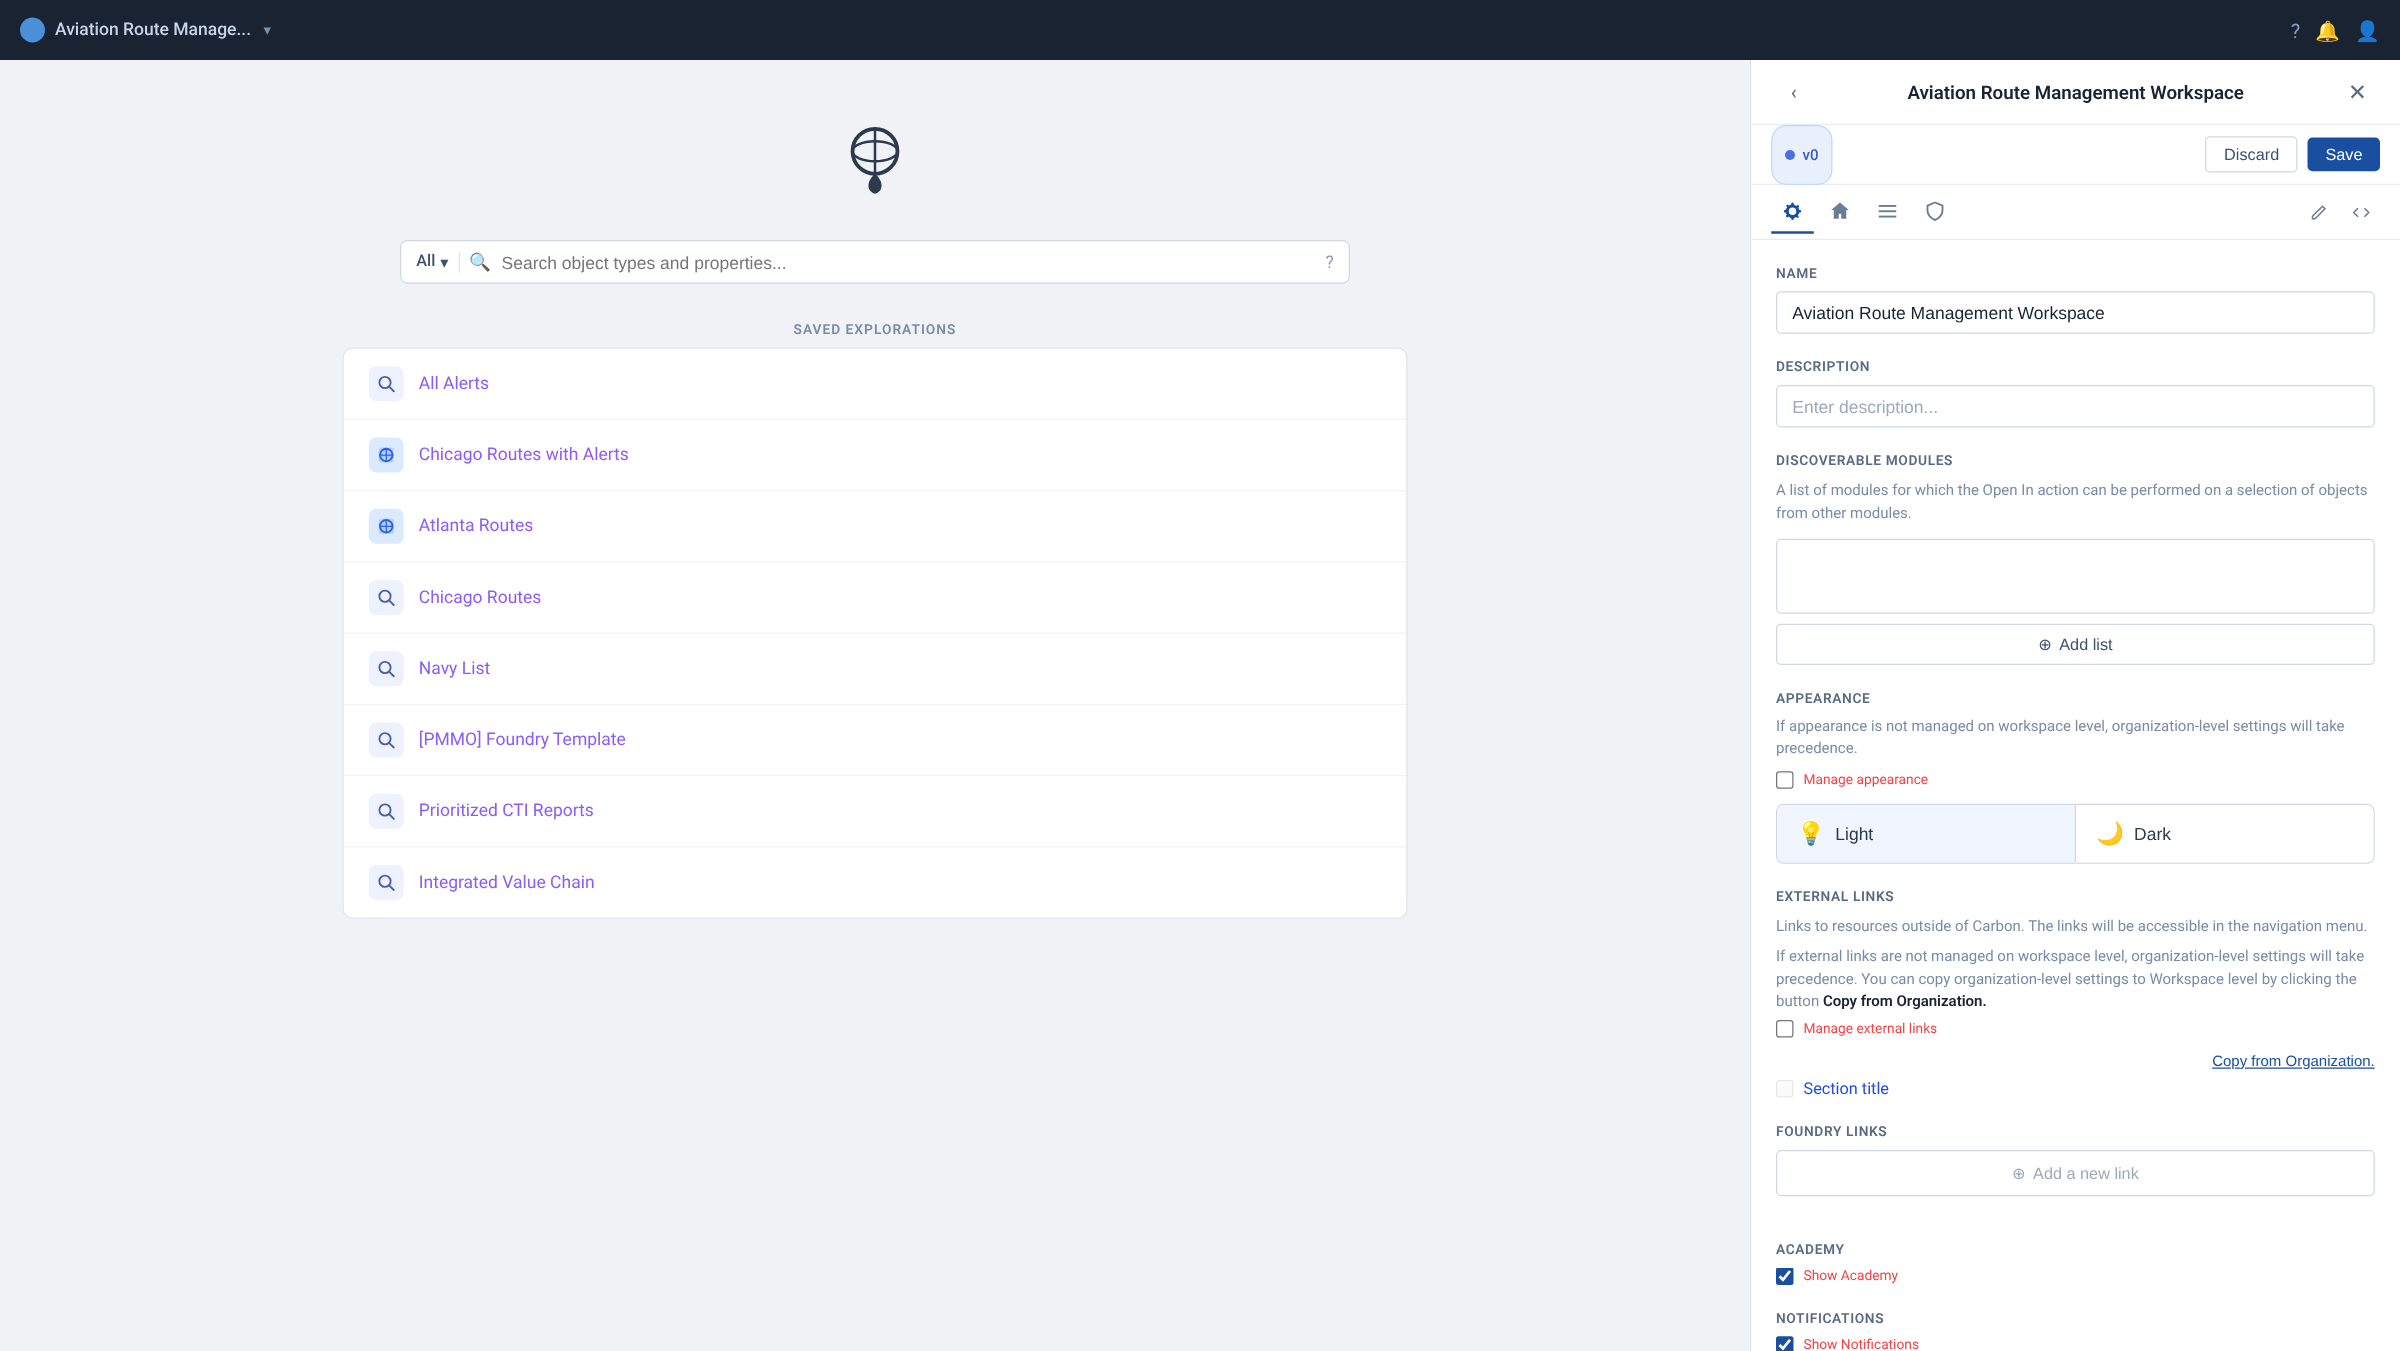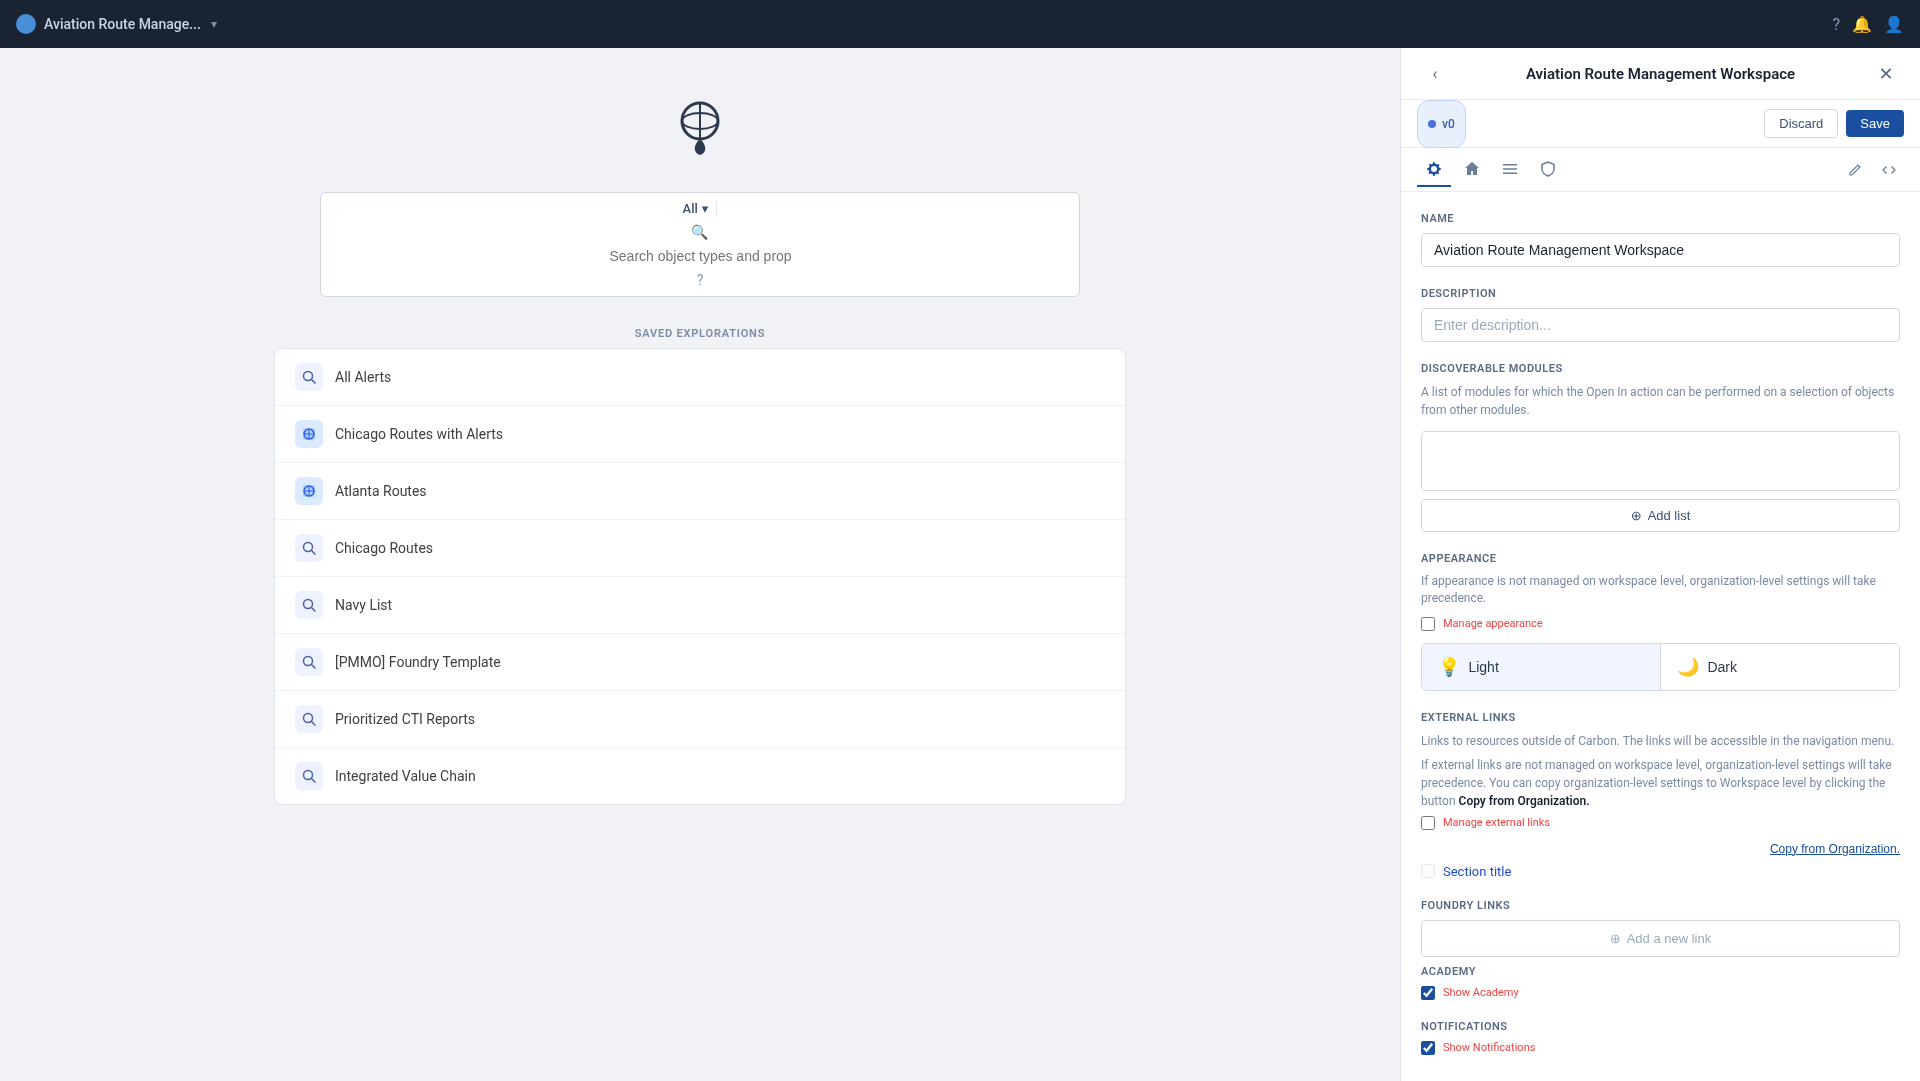--- a/index.html
+++ b/index.html
@@ -79,21 +79,20 @@
       display: flex;
       align-items: center;
       background: white;
       border: 1px solid #d0d7e3;
       border-radius: 6px;
       padding: 8px 12px;
       width: 760px;
       max-width: 100%;
       gap: 8px;
       margin-bottom: 30px;
-      flex-direction: column;
     }
 
     .search-filter {
       color: #3d5170;
       font-size: 13px;
       font-weight: 500;
       display: flex;
       align-items: center;
       gap: 4px;
       cursor: pointer;
@@ -164,21 +163,21 @@
       justify-content: center;
       font-size: 14px;
       flex-shrink: 0;
     }
 
     .icon-search { background: #eef2ff; color: #4a5fa8; }
     .icon-globe { background: #dbeafe; color: #2563eb; }
 
     .exploration-name {
       font-size: 14px;
-      color: #404040;
+      color: #8b5cf6;
       font-weight: 400;
     }
 
     
     .right-panel {
       width: 520px;
       background: white;
       border-left: 1px solid #e0e4ec;
       display: flex;
       flex-direction: column;
@@ -497,21 +496,21 @@
       height: 14px;
       cursor: pointer;
       opacity: 0.5;
     }
 
     .section-title-label {
       font-size: 13px;
       color: #1d4ed8;
     }
 
-    .foundry-links-section { margin-bottom: 8px; }
+    .foundry-links-section { margin-bottom: 36px; }
 
     .btn-add-link {
       width: 100%;
       padding: 10px;
       border: 1px solid #d0d7e3;
       border-radius: 4px;
       background: white;
       font-size: 13px;
       color: #9aaaba;
       cursor: pointer;

